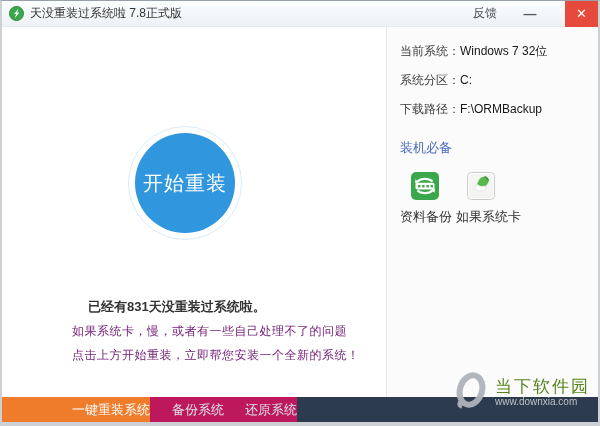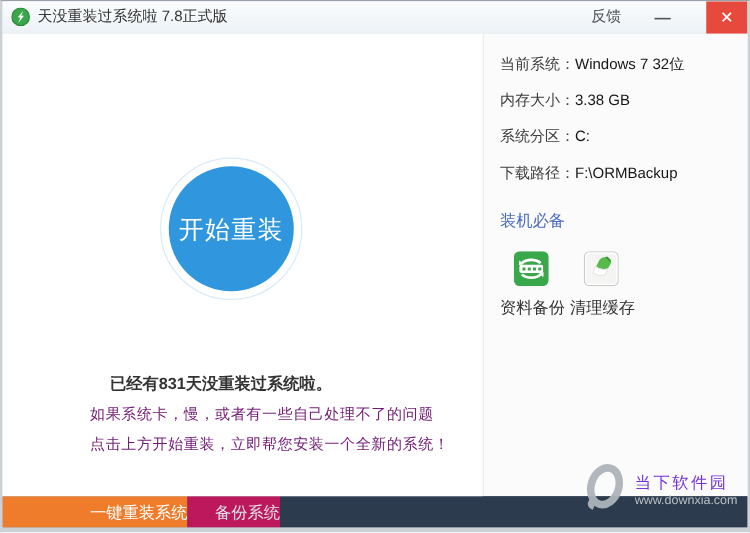--- a/index.html
+++ b/index.html
@@ -47,21 +47,21 @@
   .tabbar{height:25px;display:flex;background:#2c3b4e;}
   .tab{height:25px;line-height:25px;text-align:right;font-size:13px;cursor:pointer;white-space:nowrap;}
   .tab.active{width:148px;background:#ee7c2b;color:#fff;}
   .tab.inactive{width:74px;background:#be185d;color:#dde4ea;}
   .tab.inactive.t3{width:73px;}
   .tab-fill{flex:1;background:#2c3b4e;}
   
   .watermark{position:absolute;right:8px;bottom:9px;display:flex;align-items:center;
     z-index:5;pointer-events:none;opacity:.95;}
   .wm-text{margin-left:6px;text-align:left;}
-  .wm-site{font-size:13px;color:#6d28d9;letter-spacing:2px;line-height:19px;}
+  .wm-site{font-size:17px;color:#4d7c0f;letter-spacing:2px;line-height:19px;text-align:right;}
   .wm-url{font-size:10px;color:#c3c8cd;line-height:12px;}
 </style>
 </head>
 <body>
 
 <div class="window">
 
   <div class="titlebar">
     <span class="app-icon">
       <svg width="15" height="15" viewBox="0 0 15 15">
@@ -84,23 +84,20 @@
         <div class="circle">开始重装</div>
       </div>
       <div class="headline">已经有831天没重装过系统啦。</div>
       <div class="subline s1">如果系统卡，慢，或者有一些自己处理不了的问题</div>
       <div class="subline s2">点击上方开始重装，立即帮您安装一个全新的系统！</div>
     </div>
 
     <div class="right-panel">
       <div class="info-row">
         <span class="info-label">当前系统：</span><span class="info-value">Windows 7 32位</span>
-      </div>
-      <div class="info-row">
-        <span class="info-label">内存大小：</span><span class="info-value">3.38 GB</span>
       </div>
       <div class="info-row">
         <span class="info-label">系统分区：</span><span class="info-value">C:</span>
       </div>
       <div class="info-row">
         <span class="info-label">下载路径：</span><span class="info-value">F:\ORMBackup</span>
       </div>
 
       <div class="ess-title">装机必备</div>
 
@@ -126,29 +123,30 @@
         <div class="shortcut">
           <span>
             <svg width="28" height="28" viewBox="0 0 28 28">
               <rect x="0.5" y="0.5" width="27" height="27" rx="4" fill="#f4f5f3" stroke="#c9cbc9"></rect>
               <rect x="1.5" y="1.5" width="25" height="25" rx="3" fill="none" stroke="#ffffff"></rect>
               <path d="M17.5 4.5 q4 0 4.5 4.5 l-2.5 4.5 q-5.5 2 -9.5 -1.5 l2.5 -5 q2 -2.5 5 -2.5 Z" fill="#57b94c"></path>
               <path d="M9.5 12.5 q4.5 3.5 9.5 1.5 l-1.5 4.5 q-5 2.5 -10 -1.5 Z" fill="#fff" stroke="#d8d8d8" stroke-width="0.6"></path>
               <path d="M18 4.5 l3.5 3.5" stroke="#3d8f37" stroke-width="1.4" fill="none"></path>
             </svg>
           </span>
-          <div class="shortcut-label">清理缓存</div>
+          <div class="shortcut-label">如果系统卡</div>
         </div>
       </div>
     </div>
   </div>
 
   <div class="tabbar">
     <div class="tab active">一键重装系统</div>
     <div class="tab inactive t2">备份系统</div>
+    <div class="tab inactive t3">还原系统</div>
     <div class="tab-fill"></div>
   </div>
 
   <div class="watermark">
     <span>
       <svg width="36" height="38" viewBox="0 0 36 38">
         <ellipse cx="18" cy="19" rx="11" ry="15" fill="none" stroke="#aeb4ba" stroke-width="6" transform="rotate(18 18 19)"></ellipse>
         <path d="M8 30 q-4 4 1 6" fill="none" stroke="#aeb4ba" stroke-width="4"></path>
       </svg>
     </span>

